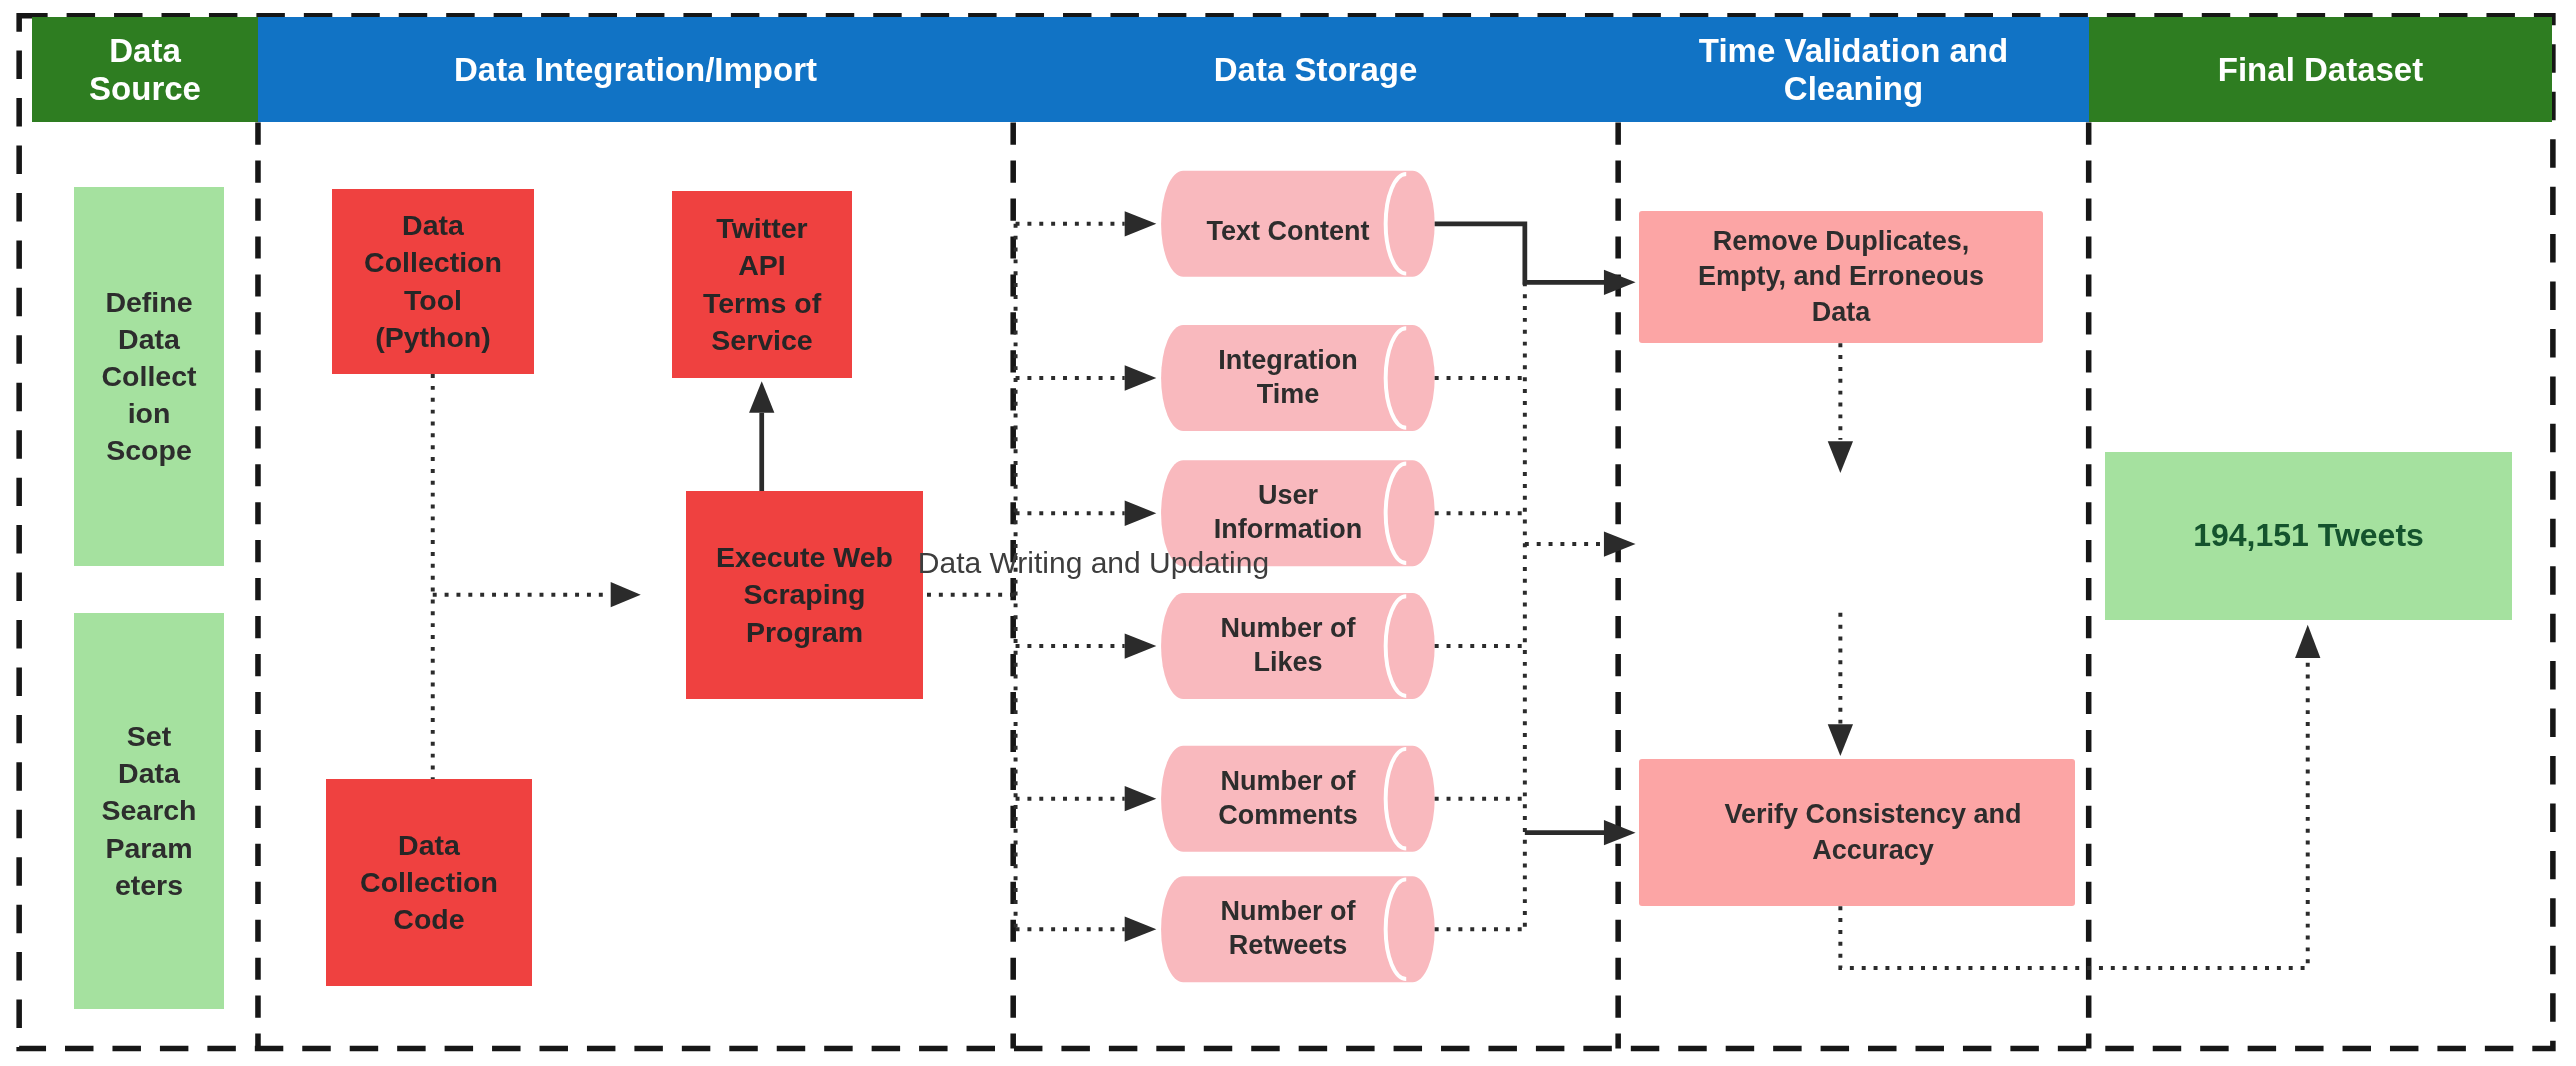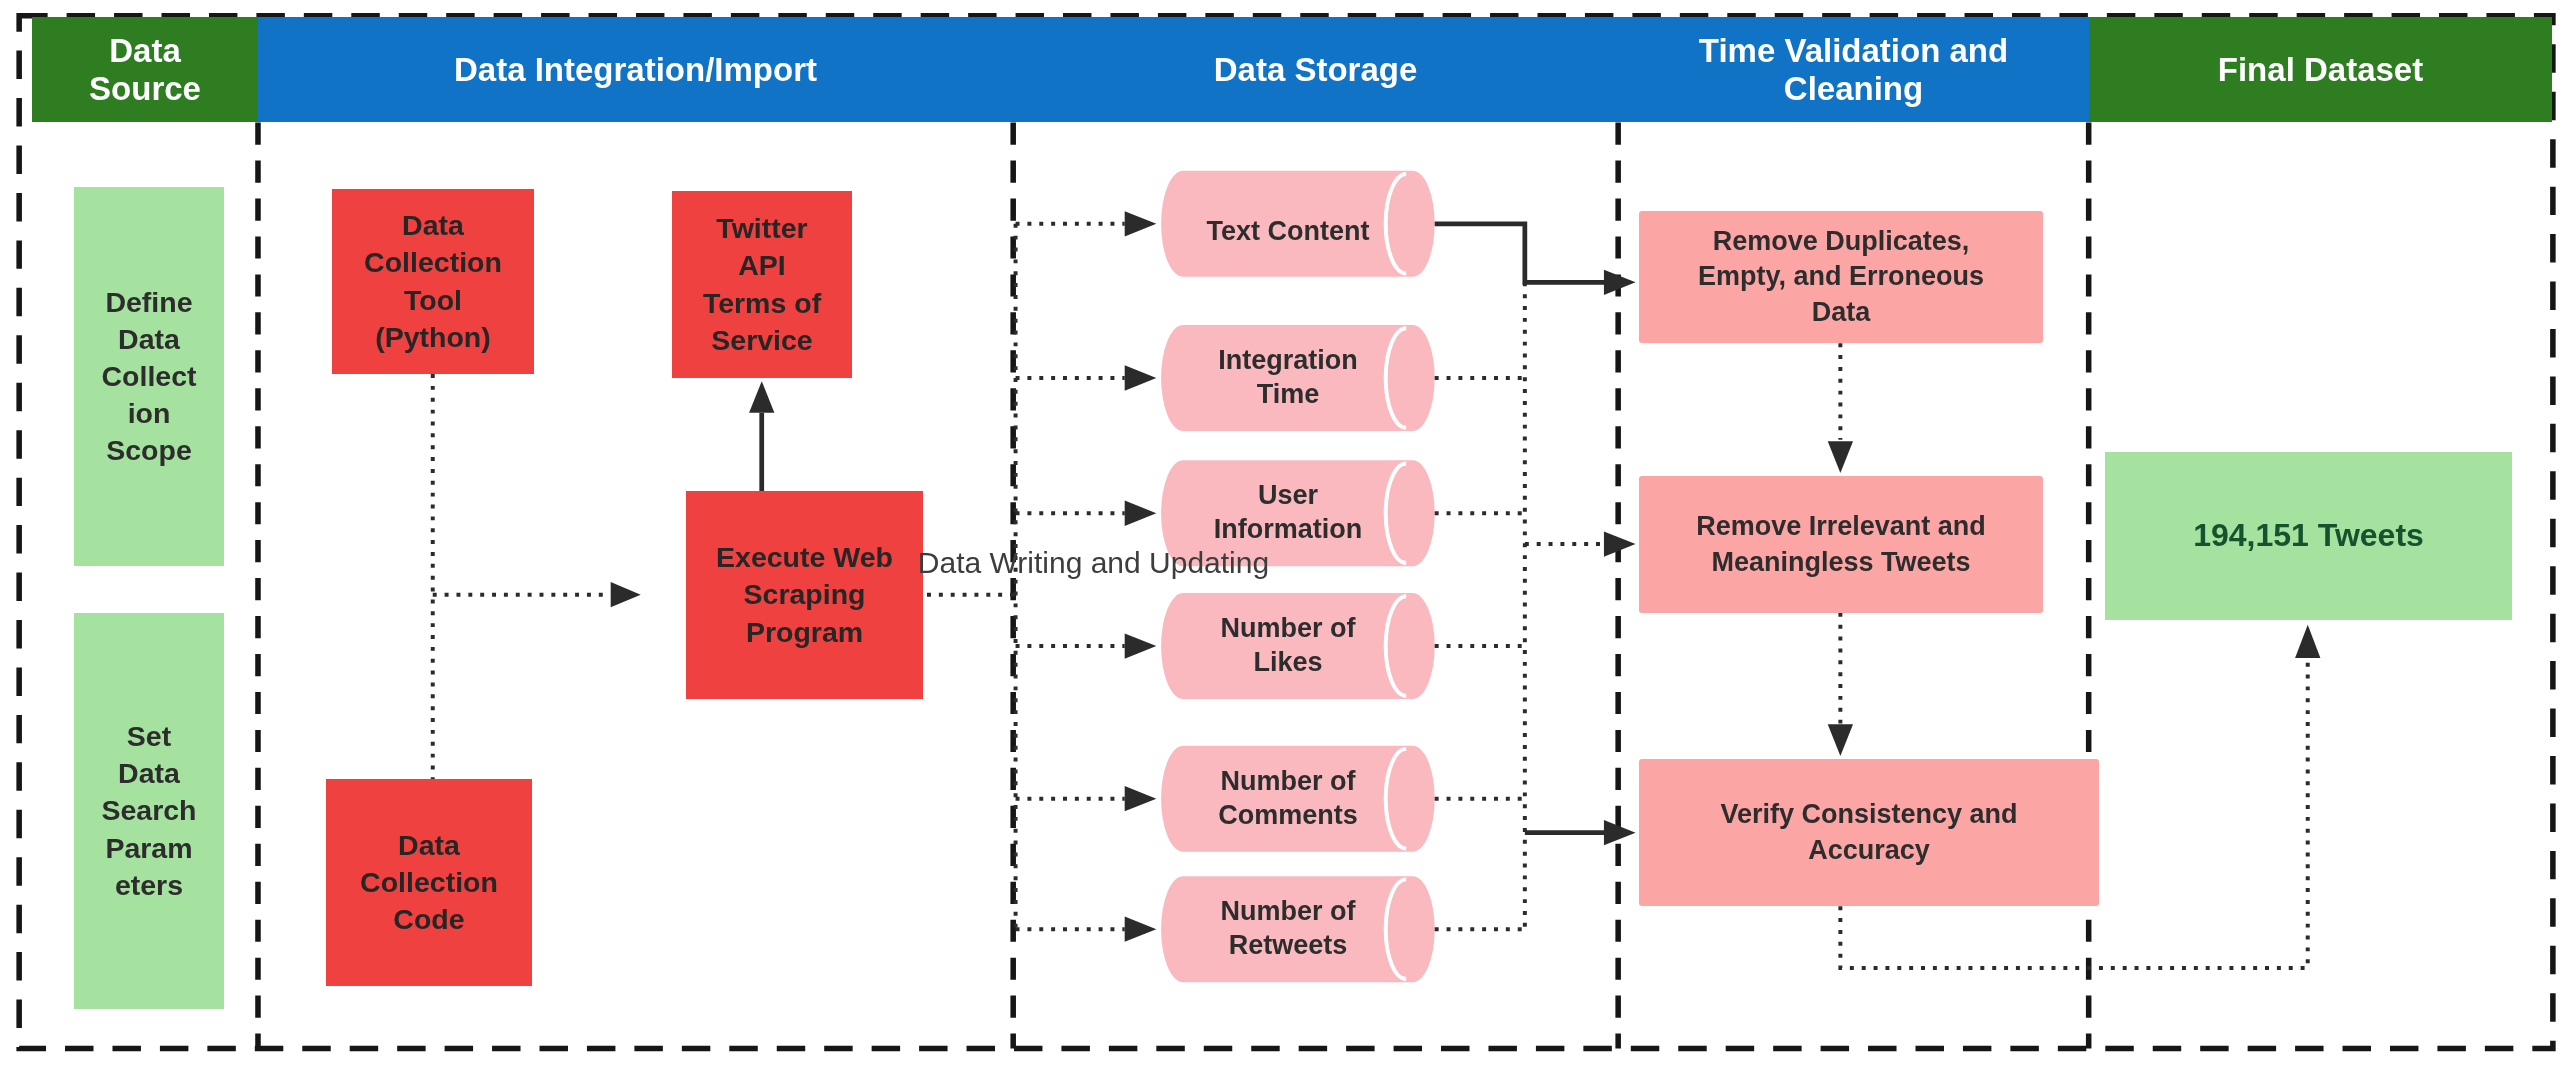--- a/index.html
+++ b/index.html
@@ -28,21 +28,21 @@
   .tan  { background:#fca5a5; border-radius:3px; }
 
   #g1  { left:74px;  top:187px;  width:150px; height:379px; font-size:28.5px; }
   #g2  { left:74px;  top:613px;  width:150px; height:396px; font-size:28.5px; }
   #dct { left:332px; top:189px;  width:202px; height:185px; font-size:28.5px; }
   #tw  { left:672px; top:191px;  width:180px; height:187px; font-size:28.5px; }
   #ex  { left:642px; top:491px;  width:237px; height:208px; font-size:28.5px;margin-left:44px; }
   #dcc { left:326px; top:779px;  width:206px; height:207px; font-size:28.5px; }
   #b1  { left:1639px; top:211px; width:404px; height:132px; font-size:27px; }
   #b2  { left:1639px; top:476px; width:404px; height:137px; font-size:27px; }
-  #b3  { left:1639px; top:759px; width:460px; height:147px; font-size:27px; }
+  #b3  { left:1639px; top:759px; width:404px; height:147px; font-size:27px;padding-left:32px; }
   #fin { left:2105px; top:452px; width:407px; height:168px; font-size:32px; color:#14532d; }
 
   .cyl-label {
     position:absolute; left:1156px; width:264px; height:106px;
     display:flex; align-items:center; justify-content:center;
     text-align:center; white-space:pre-line;
     font-size:27px; font-weight:600; color:#2d2d2d; line-height:1.25;
   }
   #cl1 { top:171px;margin-top:8px; } #cl2 { top:325px; } #cl3 { top:460px; }
   #cl4 { top:593px; } #cl5 { top:746px; } #cl6 { top:876px; }
@@ -182,21 +182,19 @@
   <div class="cyl-label" id="cl4">Number of
 Likes</div>
   <div class="cyl-label" id="cl5">Number of
 Comments</div>
   <div class="cyl-label" id="cl6">Number of
 Retweets</div>
 
   <div class="box tan" id="b1">Remove Duplicates,
 Empty, and Erroneous
 Data</div>
-  <div class="box tan" id="b2">Remove Irrelevant and
-Meaningless Tweets</div>
   <div class="box tan" id="b3">Verify Consistency and
 Accuracy</div>
 
   <div class="box lightgreen" id="fin">194,151 Tweets</div>
 
 </div>
 
 
 </body></html>

